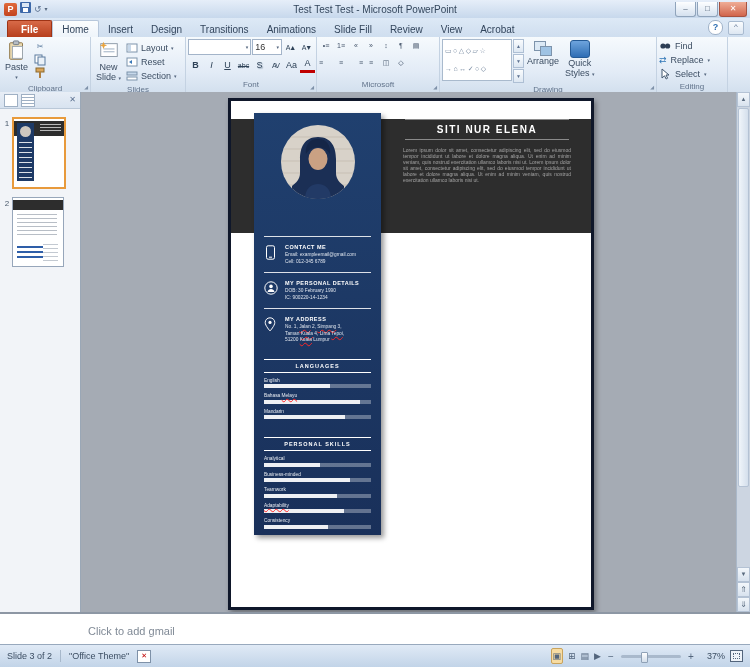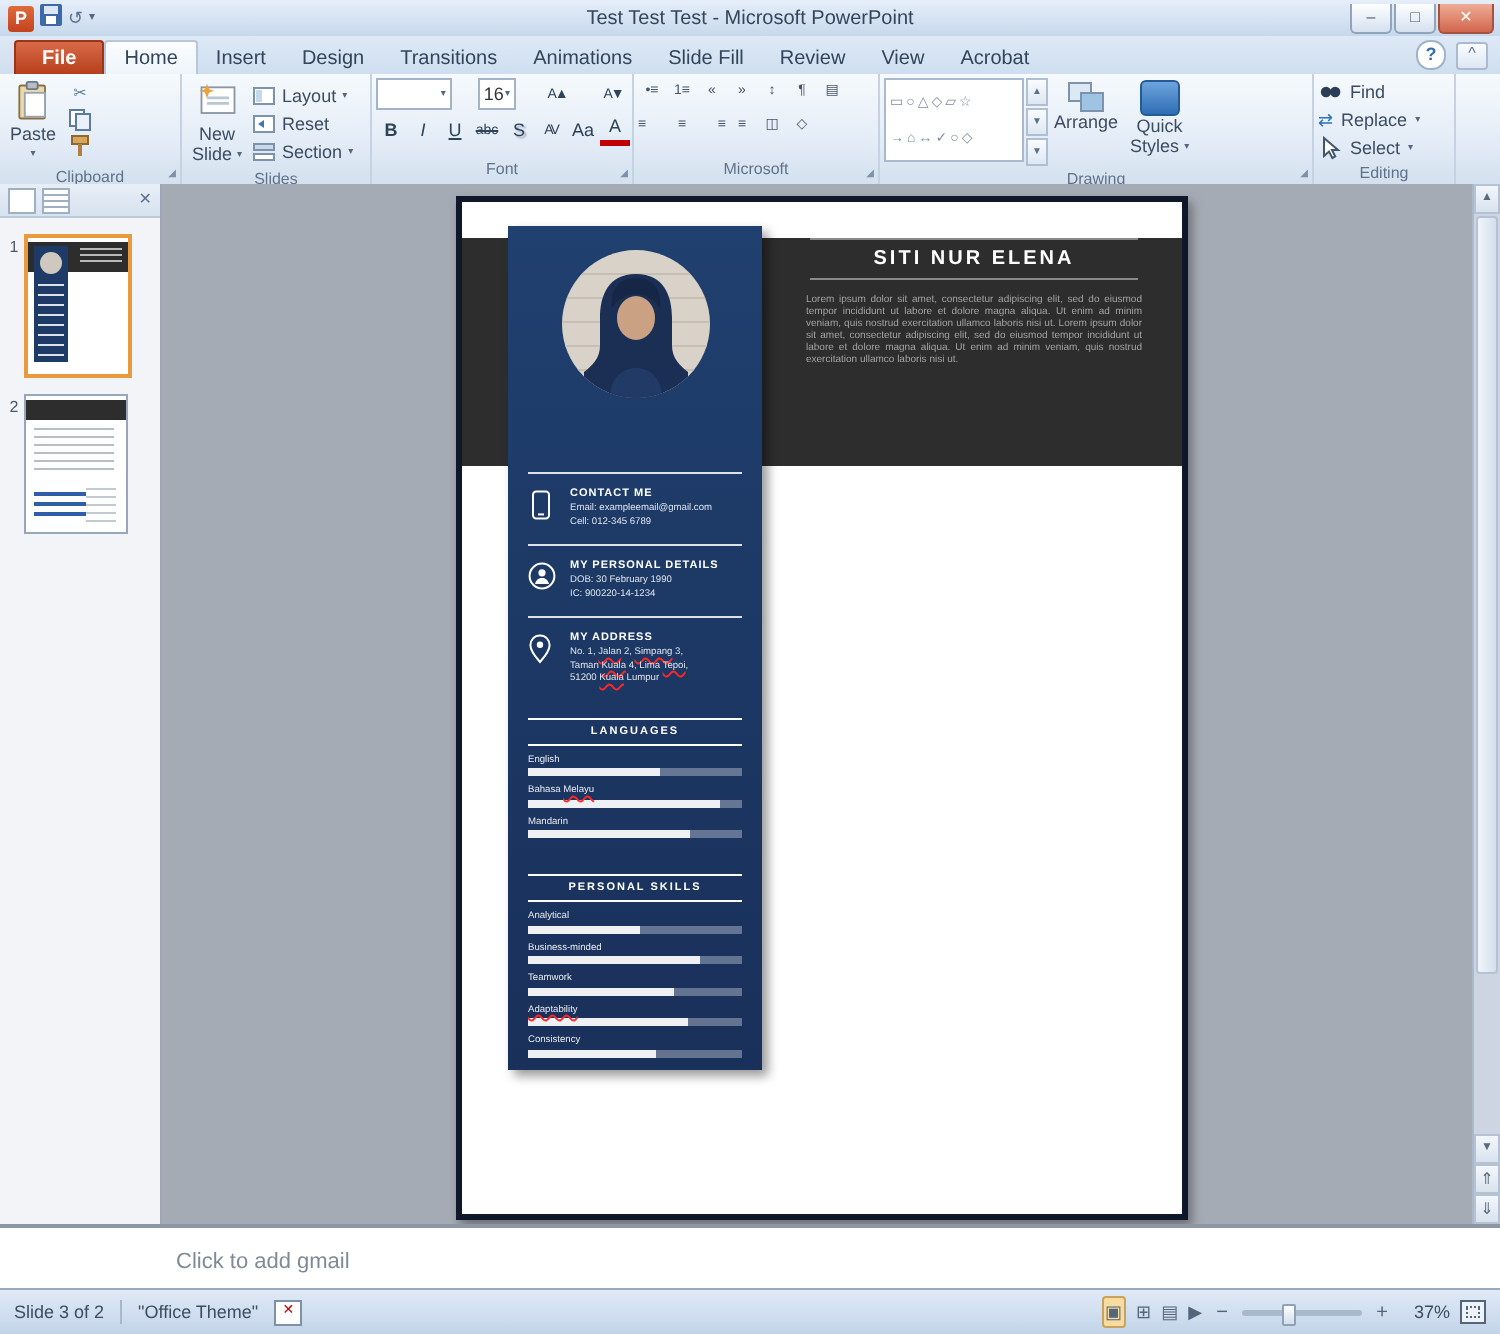--- a/index.html
+++ b/index.html
@@ -50,21 +50,21 @@
   .bigbtn{display:flex;flex-direction:column;align-items:center;justify-content:flex-start;
     font-size:9px;color:#3c4d62;padding:1px 3px;line-height:10px;text-align:center;}
   .caret{font-size:5px;color:#55677f;vertical-align:middle;}
   .ic24{width:22px;height:22px;}
   .ic12{width:12px;height:12px;}
   .mini-col{display:flex;flex-direction:column;gap:1px;margin-left:2px;padding-top:2px;}
   .mini-btn{width:14px;height:12px;font-size:8px;color:#5b7b9e;text-align:center;line-height:12px;}
   .mini-list{display:flex;flex-direction:column;gap:1px;margin-left:2px;padding-top:2px;}
   .mini-row{display:flex;align-items:center;gap:3px;font-size:9px;color:#3c4d62;height:13px;white-space:nowrap;}
   .frow1,.frow2,.prow1,.prow2{display:flex;align-items:center;gap:1px;}
-  .frow1{margin-bottom:3px;gap:13px;}
+  .frow1{margin-bottom:3px;}
   .combo{background:#fff;border:1px solid #a3b4c9;height:14px;display:flex;align-items:center;
     font-size:9px;color:#333;padding:0 2px;justify-content:space-between;}
   .fname{width:58px;} .fsize{width:24px;}
   .fbtn{min-width:13px;height:13px;font-size:9px;color:#2f4358;text-align:center;line-height:13px;padding:0 1px;}
   .fbtn.b{font-weight:bold;} .fbtn.i{font-style:italic;} .fbtn.u{text-decoration:underline;}
   .fbtn.st{text-decoration:line-through;font-size:7px;}
   .fbtn.sh{text-shadow:1px 1px 1px #9ab;}
   .fbtn.sp,.fbtn.gs{font-size:7px;letter-spacing:-1px;}
   .fbtn.fc{border-bottom:3px solid #c00000;line-height:10px;height:12px;}
   .pbtn{width:14px;height:13px;font-size:7px;color:#44546a;text-align:center;line-height:13px;}

